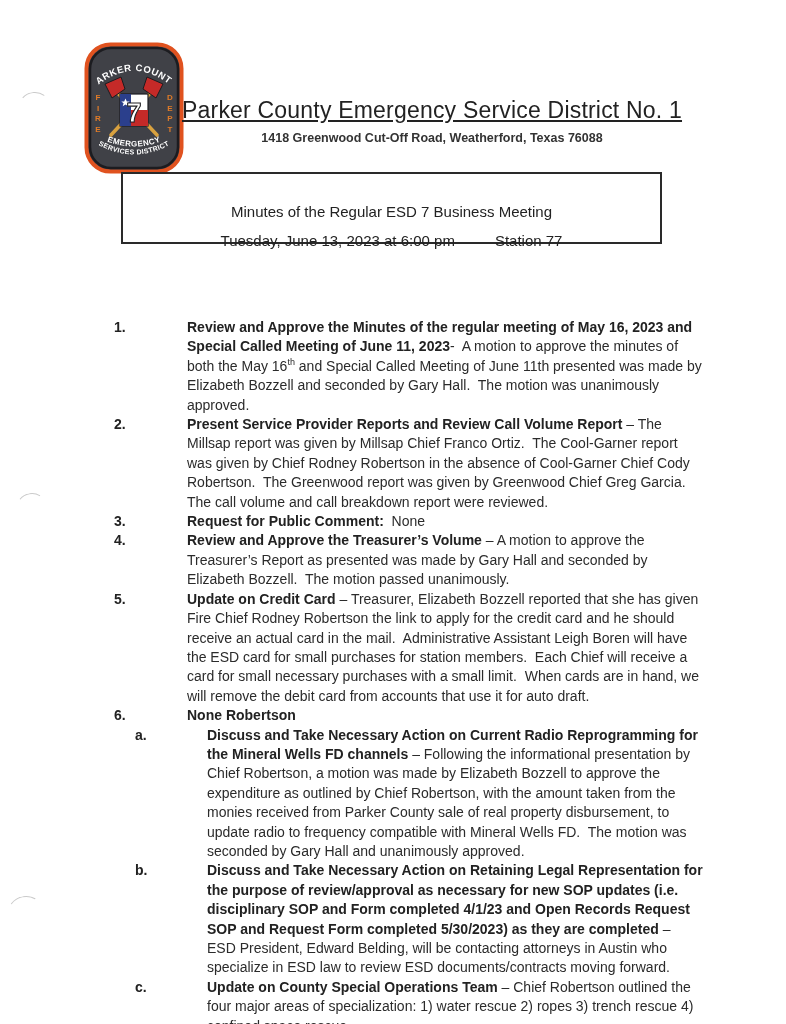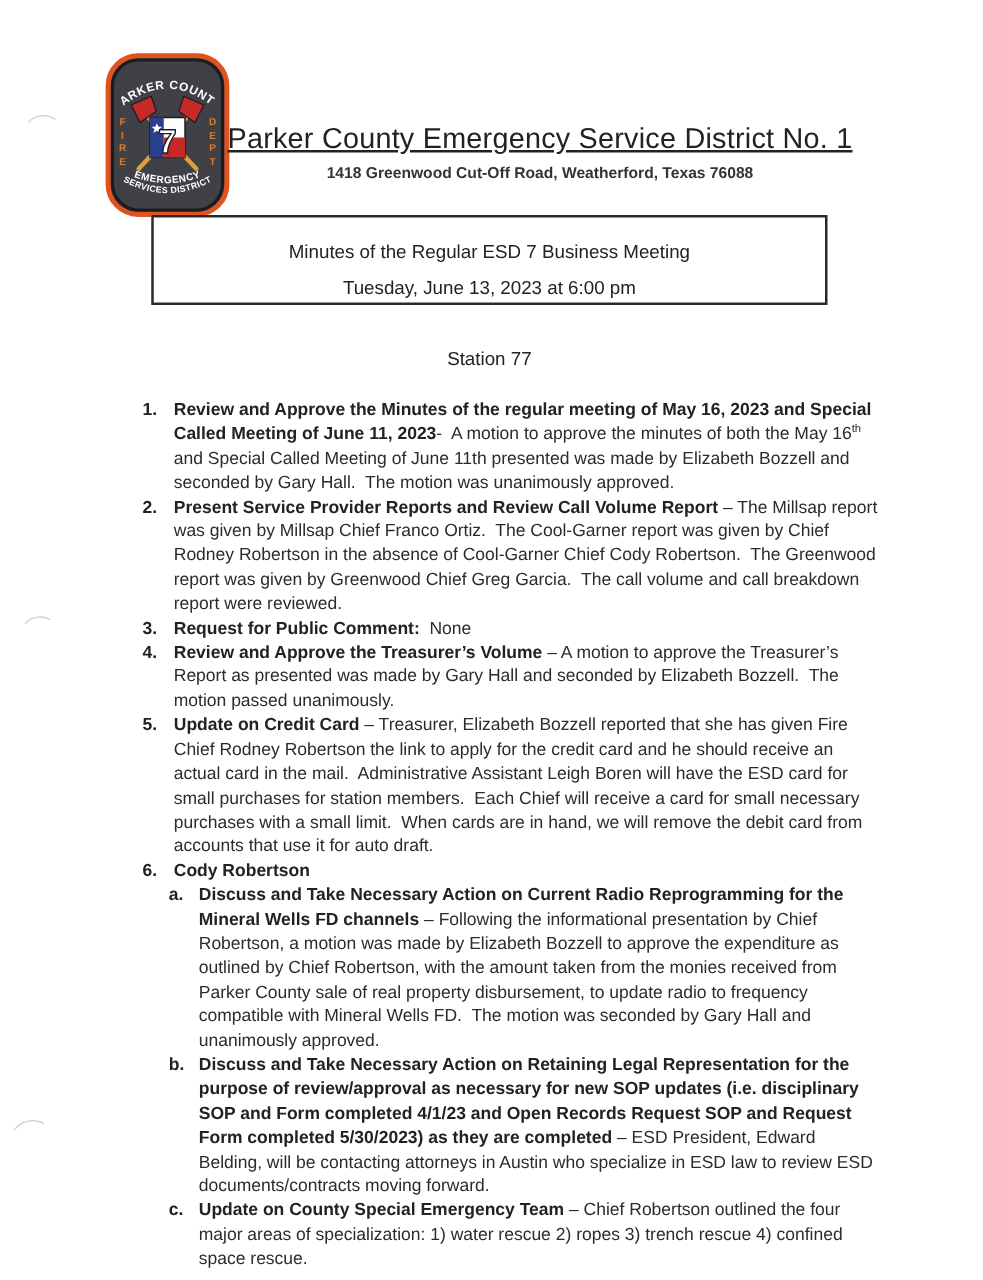--- a/index.html
+++ b/index.html
@@ -50,42 +50,42 @@
     font-size:12.5px;color:#333;
   }
 
   
   .meeting-box{
     position:absolute;left:121px;top:172px;width:537px;height:68px;
     border:2px solid #2a2a2a;
     background:#fff;
     text-align:center;
   }
-  .mb-line1{margin-top:19px;font-size:15px;color:#222;}
+  .mb-line1{margin-top:29px;font-size:15px;color:#222;}
   .mb-line2{
     margin-top:12px;font-size:15px;color:#222;
-    display:flex;justify-content:center;gap:40px;flex-direction:column;
+    display:flex;justify-content:center;gap:40px;
   }
 
   
   .intro{
     position:absolute;left:93px;top:258px;width:612px;
     font-size:14px;line-height:21px;
     white-space:pre-wrap;
   }
   .agenda{
     position:absolute;left:93px;top:318px;width:610px;
     font-size:14px;line-height:19.4px;
   }
   .li{display:flex;align-items:flex-start;}
   .li .num{
     width:46px;min-width:46px;box-sizing:border-box;
     padding-left:21px;font-weight:700;color:#222;
   }
-  .li .txt{flex:1;white-space:pre-wrap;}
+  .li .txt{flex:1;white-space:pre-wrap;margin-left:48px;}
   .li .txt b{font-weight:700;color:#222;}
   .sublist{margin-left:42px;}
   .sublist .num{width:24px;min-width:24px;padding-left:0;}
   sup{font-size:9px;line-height:0;vertical-align:super;}
 </style>
 </head>
 <body>
 
 <div class="page">
 
@@ -172,32 +172,32 @@
       <span class="txt"><b>Review and Approve the Treasurer’s Volume</b><span> – A motion to approve the Treasurer’s Report as presented was made by Gary Hall and seconded by Elizabeth Bozzell.  The motion passed unanimously.</span></span>
     </div>
 
     <div class="li">
       <span class="num">5.</span>
       <span class="txt"><b>Update on Credit Card</b><span> – Treasurer, Elizabeth Bozzell reported that she has given Fire Chief Rodney Robertson the link to apply for the credit card and he should receive an actual card in the mail.  Administrative Assistant Leigh Boren will have the ESD card for small purchases for station members.  Each Chief will receive a card for small necessary purchases with a small limit.  When cards are in hand, we will remove the debit card from accounts that use it for auto draft.</span></span>
     </div>
 
     <div class="li">
       <span class="num">6.</span>
-      <span class="txt"><b>Cody Robertson</b></span>
+      <span class="txt"><b>None Robertson</b></span>
     </div>
 
     <div class="sublist">
       <div class="li">
         <span class="num">a.</span>
         <span class="txt"><b>Discuss and Take Necessary Action on Current Radio Reprogramming for the Mineral Wells FD channels</b><span> – Following the informational presentation by Chief Robertson, a motion was made by Elizabeth Bozzell to approve the expenditure as outlined by Chief Robertson, with the amount taken from the monies received from Parker County sale of real property disbursement, to update radio to frequency compatible with Mineral Wells FD.  The motion was seconded by Gary Hall and unanimously approved.</span></span>
       </div>
       <div class="li">
         <span class="num">b.</span>
         <span class="txt"><b>Discuss and Take Necessary Action on Retaining Legal Representation for the purpose of review/approval as necessary for new SOP updates (i.e. disciplinary SOP and Form completed 4/1/23 and Open Records Request SOP and Request Form completed 5/30/2023) as they are completed</b><span> – ESD President, Edward Belding, will be contacting attorneys in Austin who specialize in ESD law to review ESD documents/contracts moving forward.</span></span>
       </div>
       <div class="li">
         <span class="num">c.</span>
-        <span class="txt"><b>Update on County Special Emergency Team</b><span> – Chief Robertson outlined the four major areas of specialization: 1) water rescue 2) ropes 3) trench rescue 4) confined space rescue.</span></span>
+        <span class="txt"><b>Update on County Special Operations Team</b><span> – Chief Robertson outlined the four major areas of specialization: 1) water rescue 2) ropes 3) trench rescue 4) confined space rescue.</span></span>
       </div>
     </div>
 
   </div>
 </div>
 
 </body></html>

